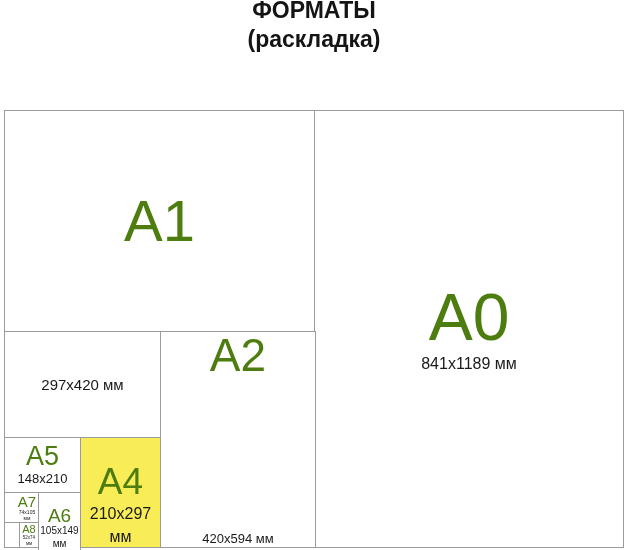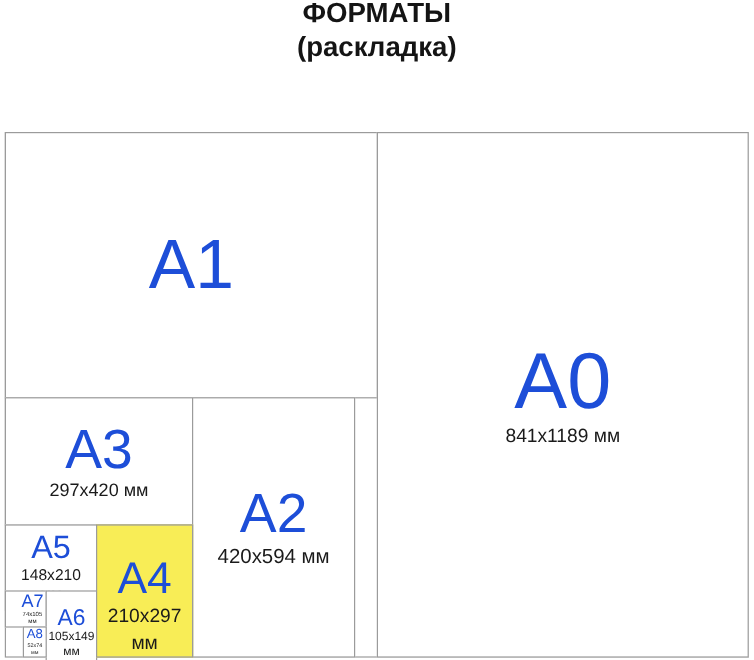--- a/index.html
+++ b/index.html
@@ -31,43 +31,43 @@
     box-sizing: border-box;
     border: 1px solid #9b9b9b;
     background: #ffffff;
     display: flex;
     flex-direction: column;
     align-items: center;
     justify-content: center;
     color: #1a1a1a;
     text-align: center;
   }
-  .label { line-height: 1.02; color: #1d4ed8; }
+  .label { line-height: 1.02; color: #4d7c0f; }
   .dims  { line-height: 1.25; color: #1a1a1a; }
 
   .outer { left: 4px;   top: 110px; width: 620px; height: 438px; }
 
   .a1 { left: 4px;   top: 110px; width: 311px; height: 222px; }
   .a0 { left: 314px; top: 110px; width: 310px; height: 438px; }
   .a3 { left: 4px;   top: 331px; width: 157px; height: 107px; }
-  .a2 { left: 160px; top: 331px; width: 136px; height: 217px; }
+  .a2 { left: 160px; top: 331px; width: 156px; height: 217px; justify-content: space-between; }
   .a5 { left: 4px;   top: 437px; width: 77px;  height: 72px;  }
   .a4 { left: 80px;  top: 437px; width: 81px;  height: 111px; background: #f8ed56; justify-content: flex-end; }
   .a7 { left: 4px;   top: 492px; width: 35px;  height: 31px; padding-left: 11px;  }
   .a6 { left: 38px;  top: 492px; width: 43px;  height: 72px;  }
   .a8 { left: 19px;  top: 522px; width: 20px;  height: 26px;  }
 
   .a1 .label { font-size: 58px; }
   .a1 .dims  { font-size: 15px; margin-top: 3px; }
   .a0 .label { font-size: 66px; }
   .a0 .dims  { font-size: 16px; margin-top: 3px; }
   .a3 .label { font-size: 46px; }
   .a3 .dims  { font-size: 15px; margin-top: 2px; }
   .a2 .label { font-size: 46px; }
-  .a2 .dims  { font-size: 17px; margin-top: 2px; }
+  .a2 .dims  { font-size: 13px; margin-top: 2px; }
   .a5 .label { font-size: 27px; }
   .a5 .dims  { font-size: 13px; }
   .a4 .label { font-size: 37px; }
   .a4 .dims  { font-size: 16px; margin-top: 3px; }
   .a6 .label { font-size: 19px; }
   .a6 .dims  { font-size: 10px; }
   .a7 .label { font-size: 15px; }
   .a7 .dims  { font-size: 5px;  }
   .a8 .label { font-size: 11px; }
   .a8 .dims  { font-size: 4.5px; }
@@ -87,21 +87,20 @@
   <div class="fmt a1">
     <div class="label">A1</div>
   </div>
 
   <div class="fmt a0">
     <div class="label">A0</div>
     <div class="dims">841x1189 мм</div>
   </div>
 
   <div class="fmt a3">
-    <div class="label">A3</div>
     <div class="dims">297x420 мм</div>
   </div>
 
   <div class="fmt a2">
     <div class="label">A2</div>
     <div class="dims">420x594 мм</div>
   </div>
 
   <div class="fmt a5">
     <div class="label">A5</div>

